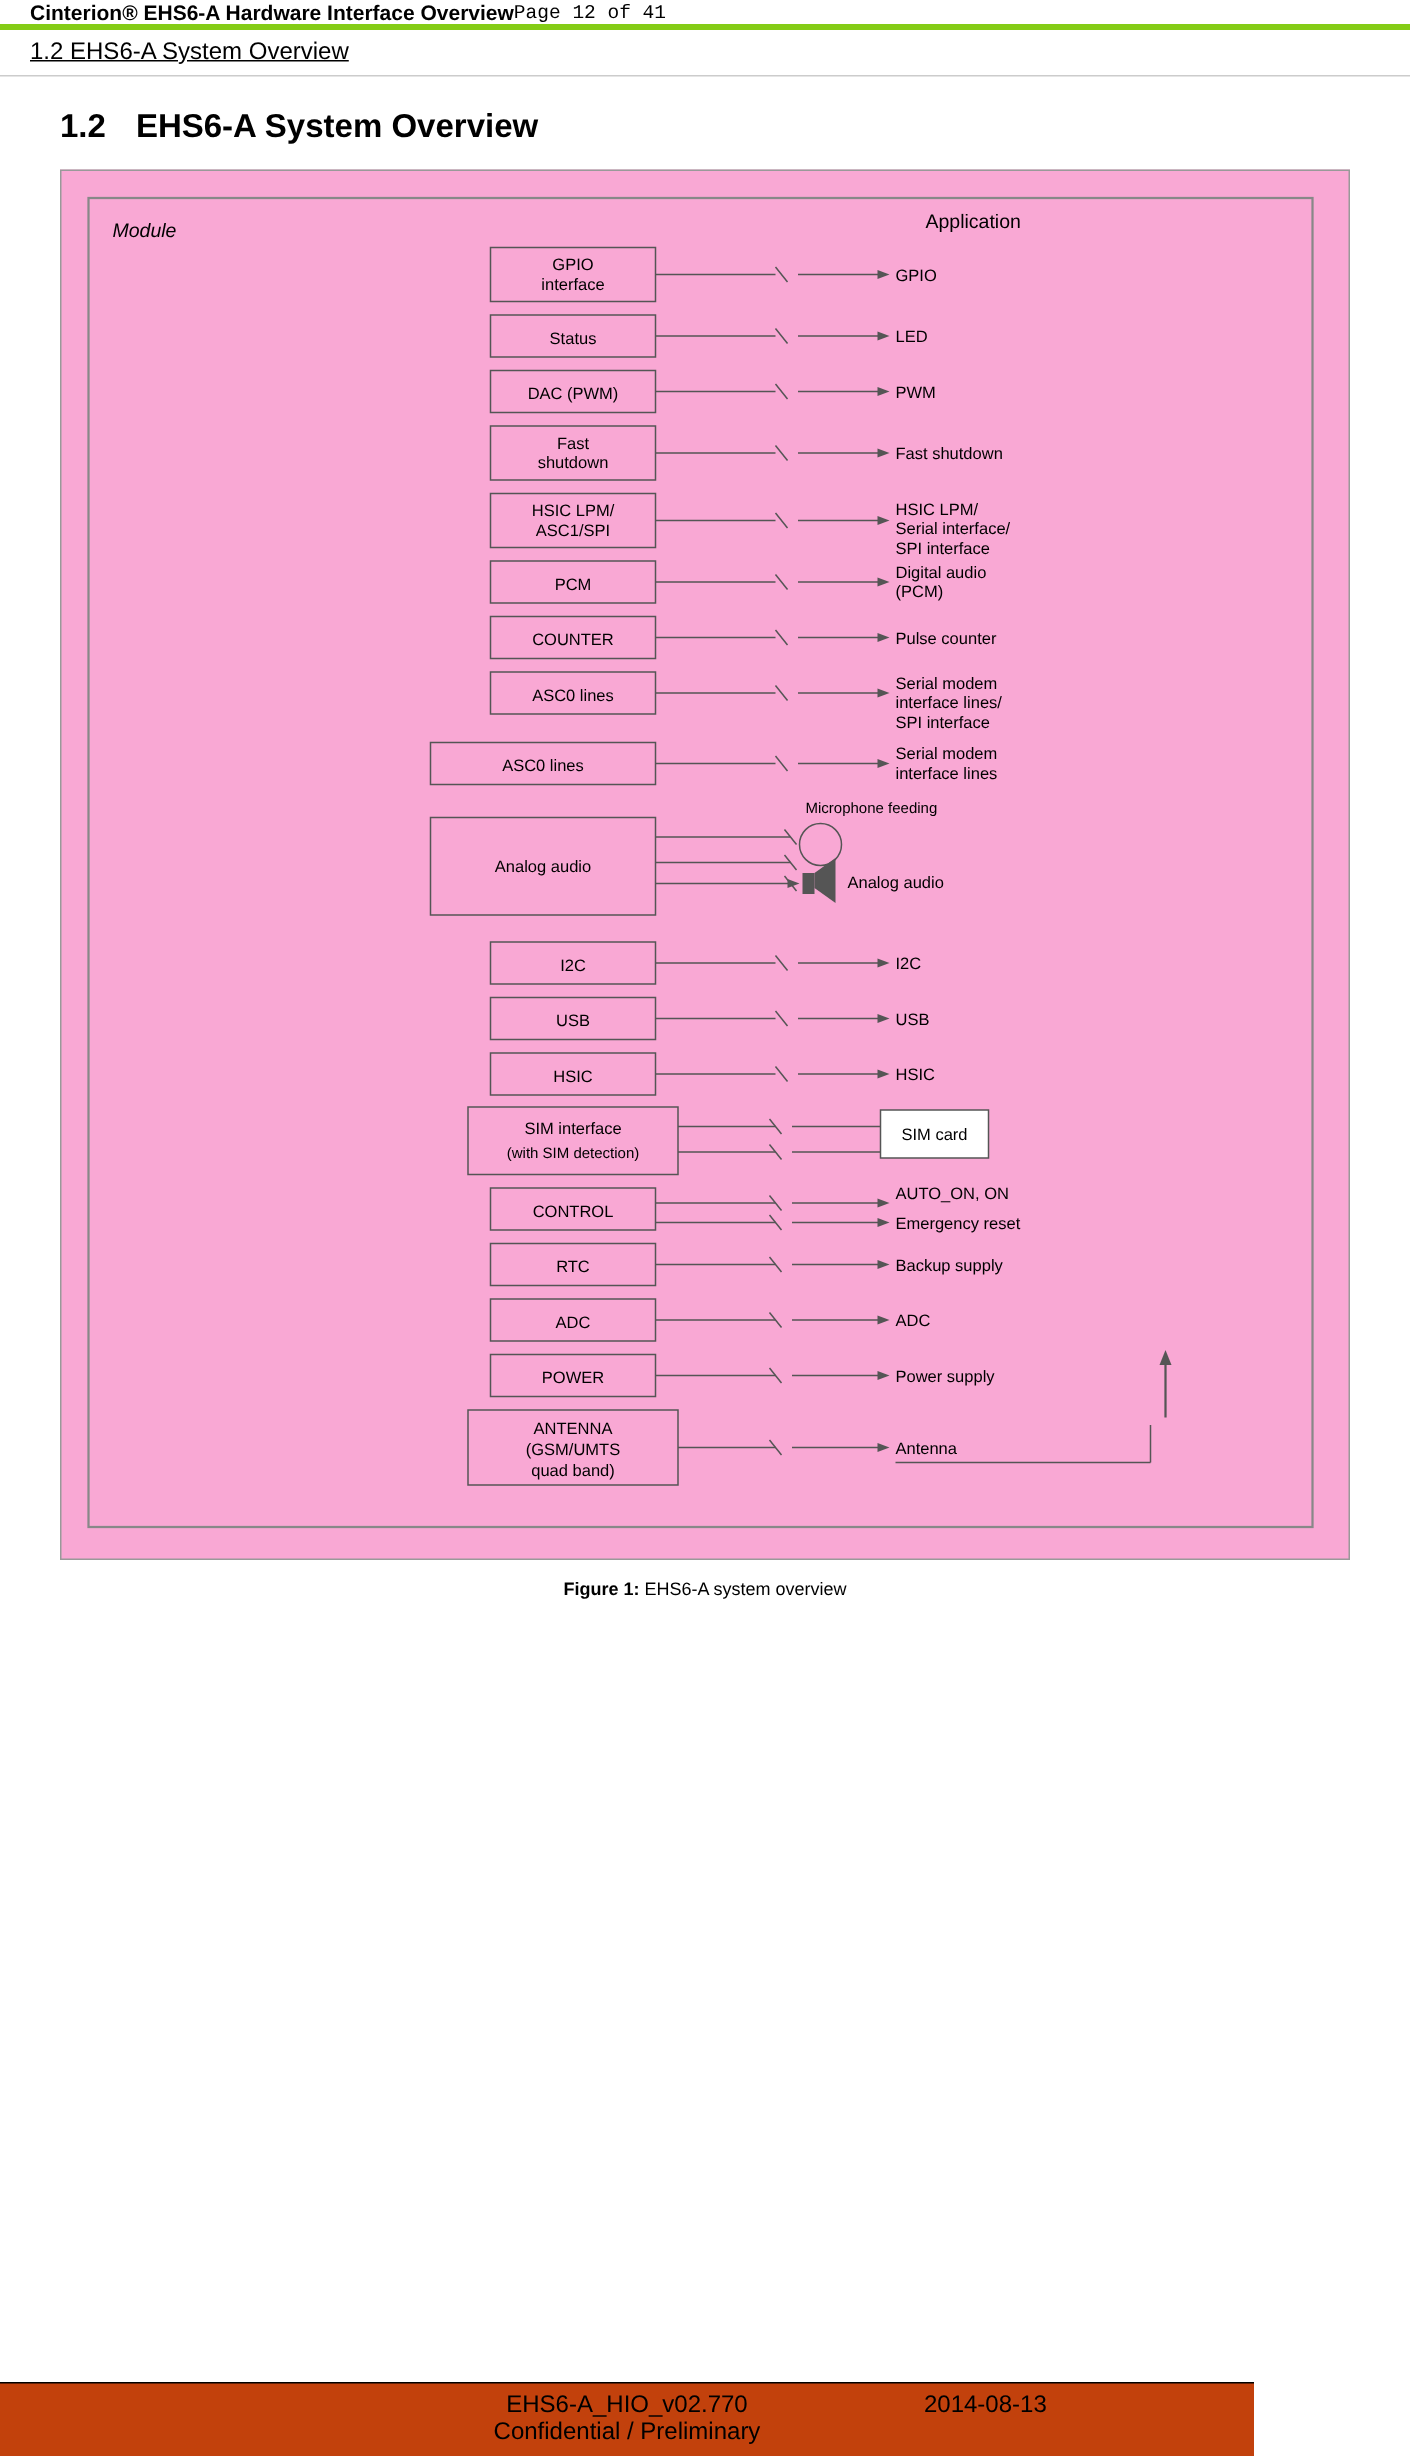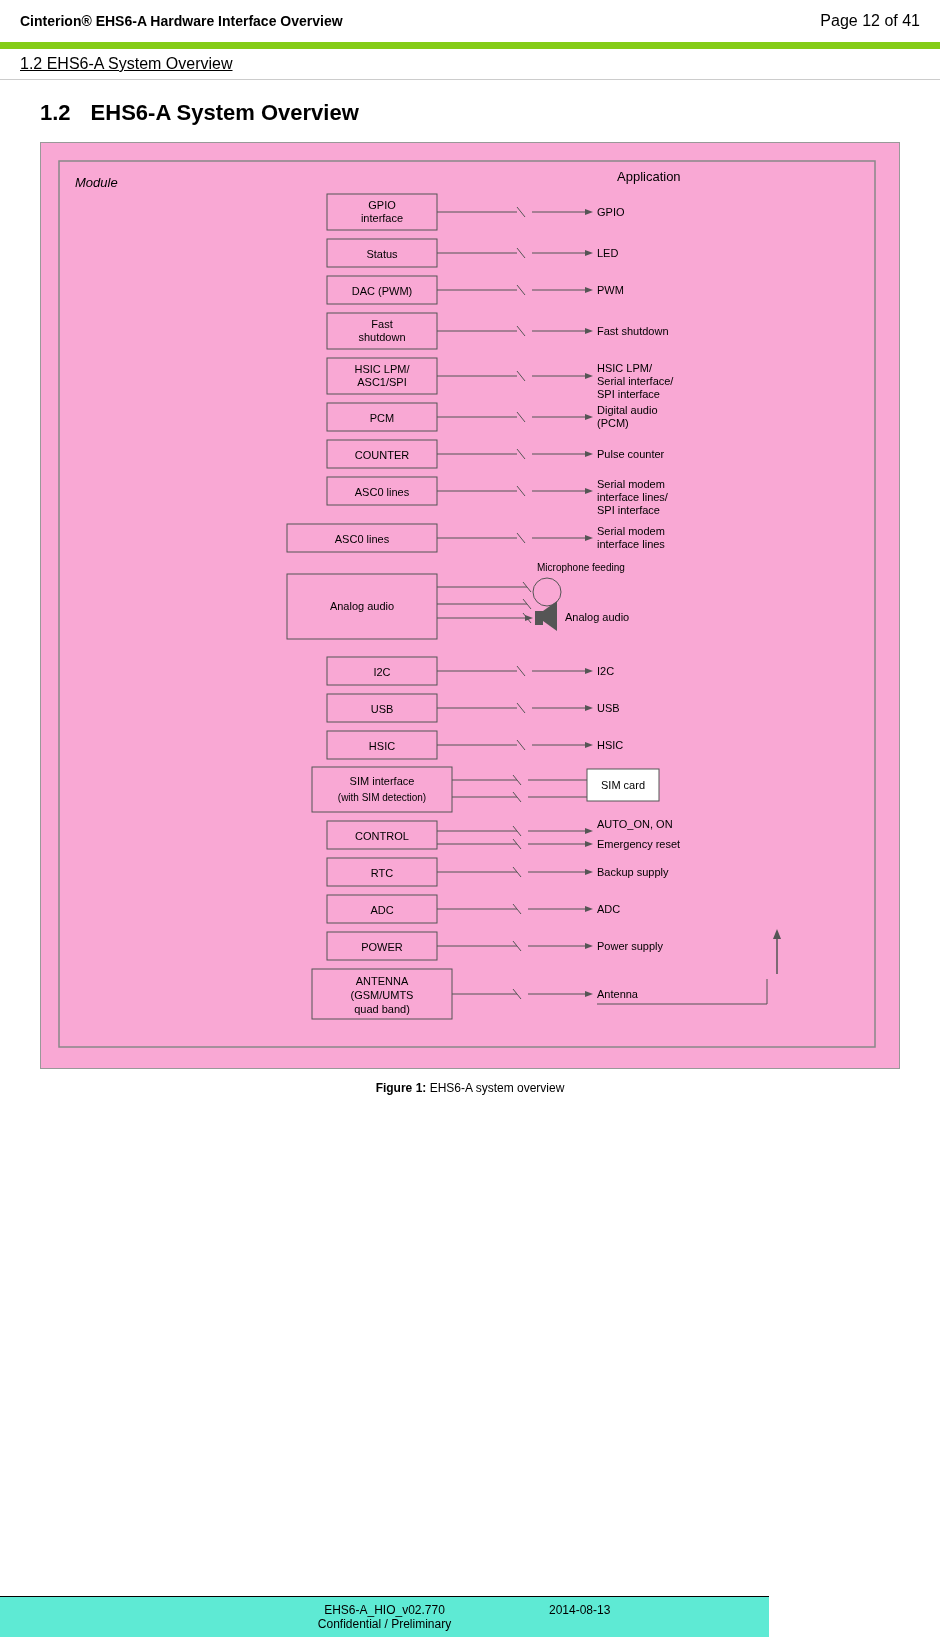--- a/index.html
+++ b/index.html
@@ -6,27 +6,27 @@
     body {
       width: 940px;
       min-height: 1637px;
       font-family: Arial, Helvetica, sans-serif;
       font-size: 13px;
       background: #fff;
       color: #000;
     }
     .page-header {
       display: flex;
-      justify-content: space-between;
+      justify-content: flex-start;
       align-items: center;
-      padding: 12px 20px;
-      border-bottom: 7px solid #84cc16;
+      padding: 0 20px;
+      border-bottom: 4px solid #84cc16;
     }
     .page-header-left { font-size: 14px; font-weight: bold; }
-    .page-header-right { font-size: 16px; }
+    .page-header-right { font-size: 13px; font-family: Liberation Mono, monospace; }
     .breadcrumb {
       padding: 6px 20px;
       font-size: 16px;
       border-bottom: 1px solid #ccc;
       text-decoration: underline;
     }
     .main-content {
       padding: 20px 40px;
     }
     .section-title {
@@ -299,19 +299,19 @@
 
   </div>
 
   <div class="figure-caption">
     <span class="figure-caption-bold">Figure 1:</span>
     <span>EHS6-A system overview</span>
   </div>
 
 </div>
 
-<div style="position: fixed; bottom: 0; left: 0; width: 769px; border-top: 1px solid #000; padding: 6px 20px; display: flex; justify-content: space-between; font-size: 12px; background: #5eead4;">
+<div style="position: fixed; bottom: 0; left: 0; width: 836px; border-top: 1px solid #000; padding: 6px 20px; display: flex; justify-content: space-between; font-size: 16px; background: #c2410c;">
   <span style="width:200px;"></span>
   <span style="text-align:center;">
     EHS6-A_HIO_v02.770<br>Confidential / Preliminary
   </span>
   <span style="width:200px; text-align:left;">2014-08-13</span>
 </div>
 
 </body></html>

